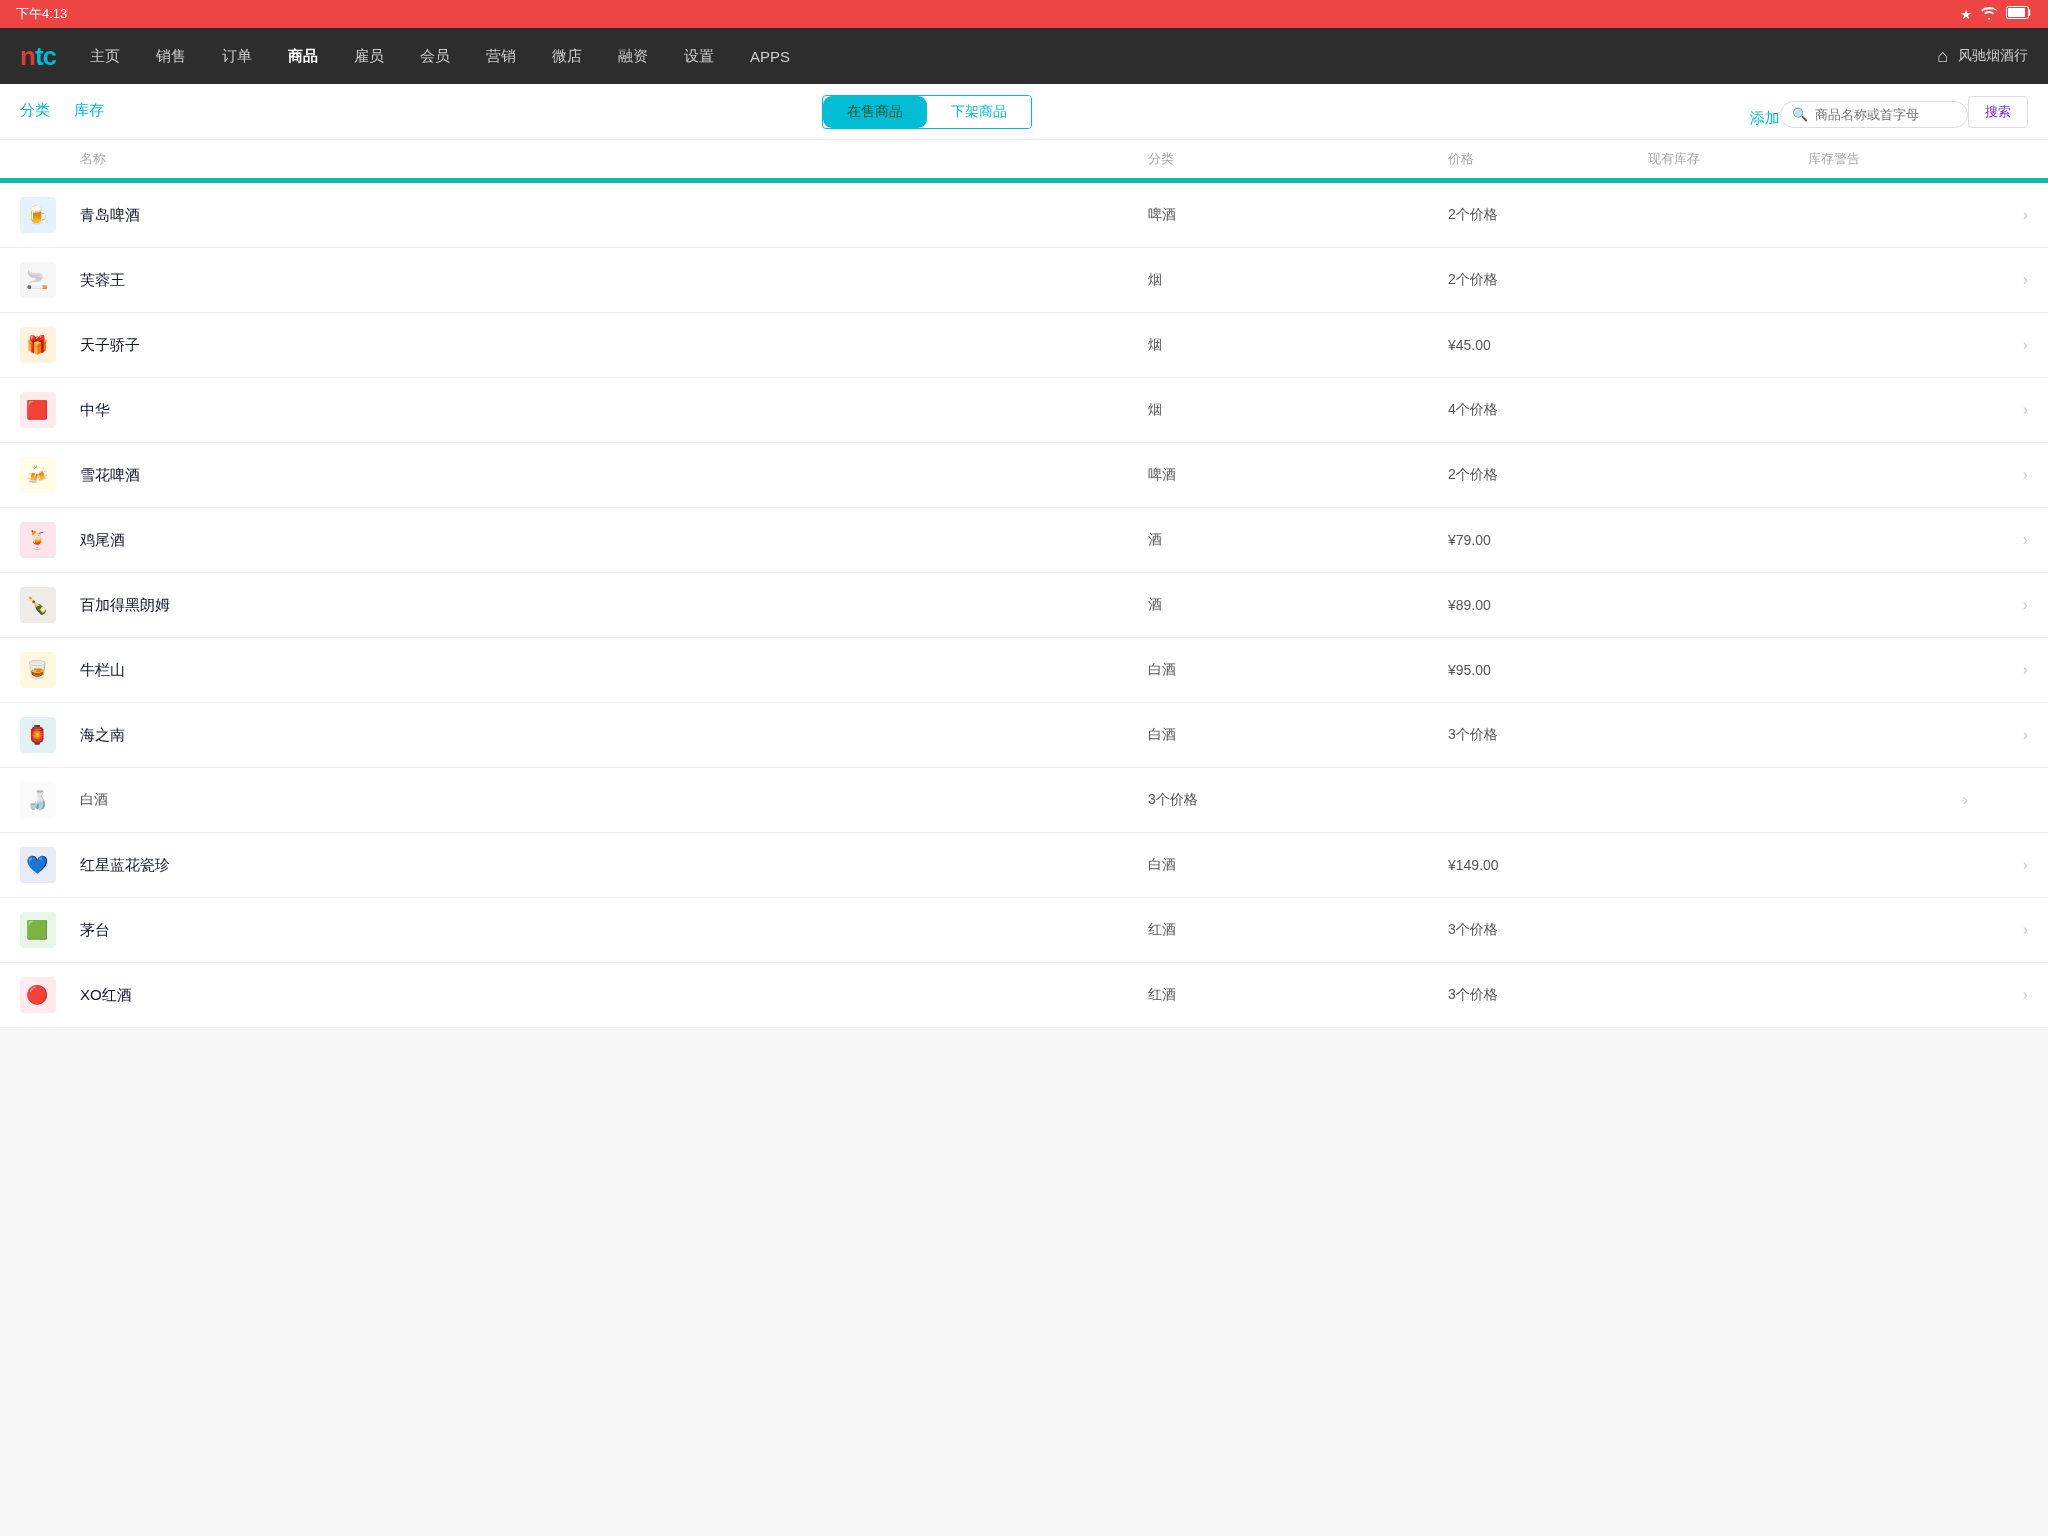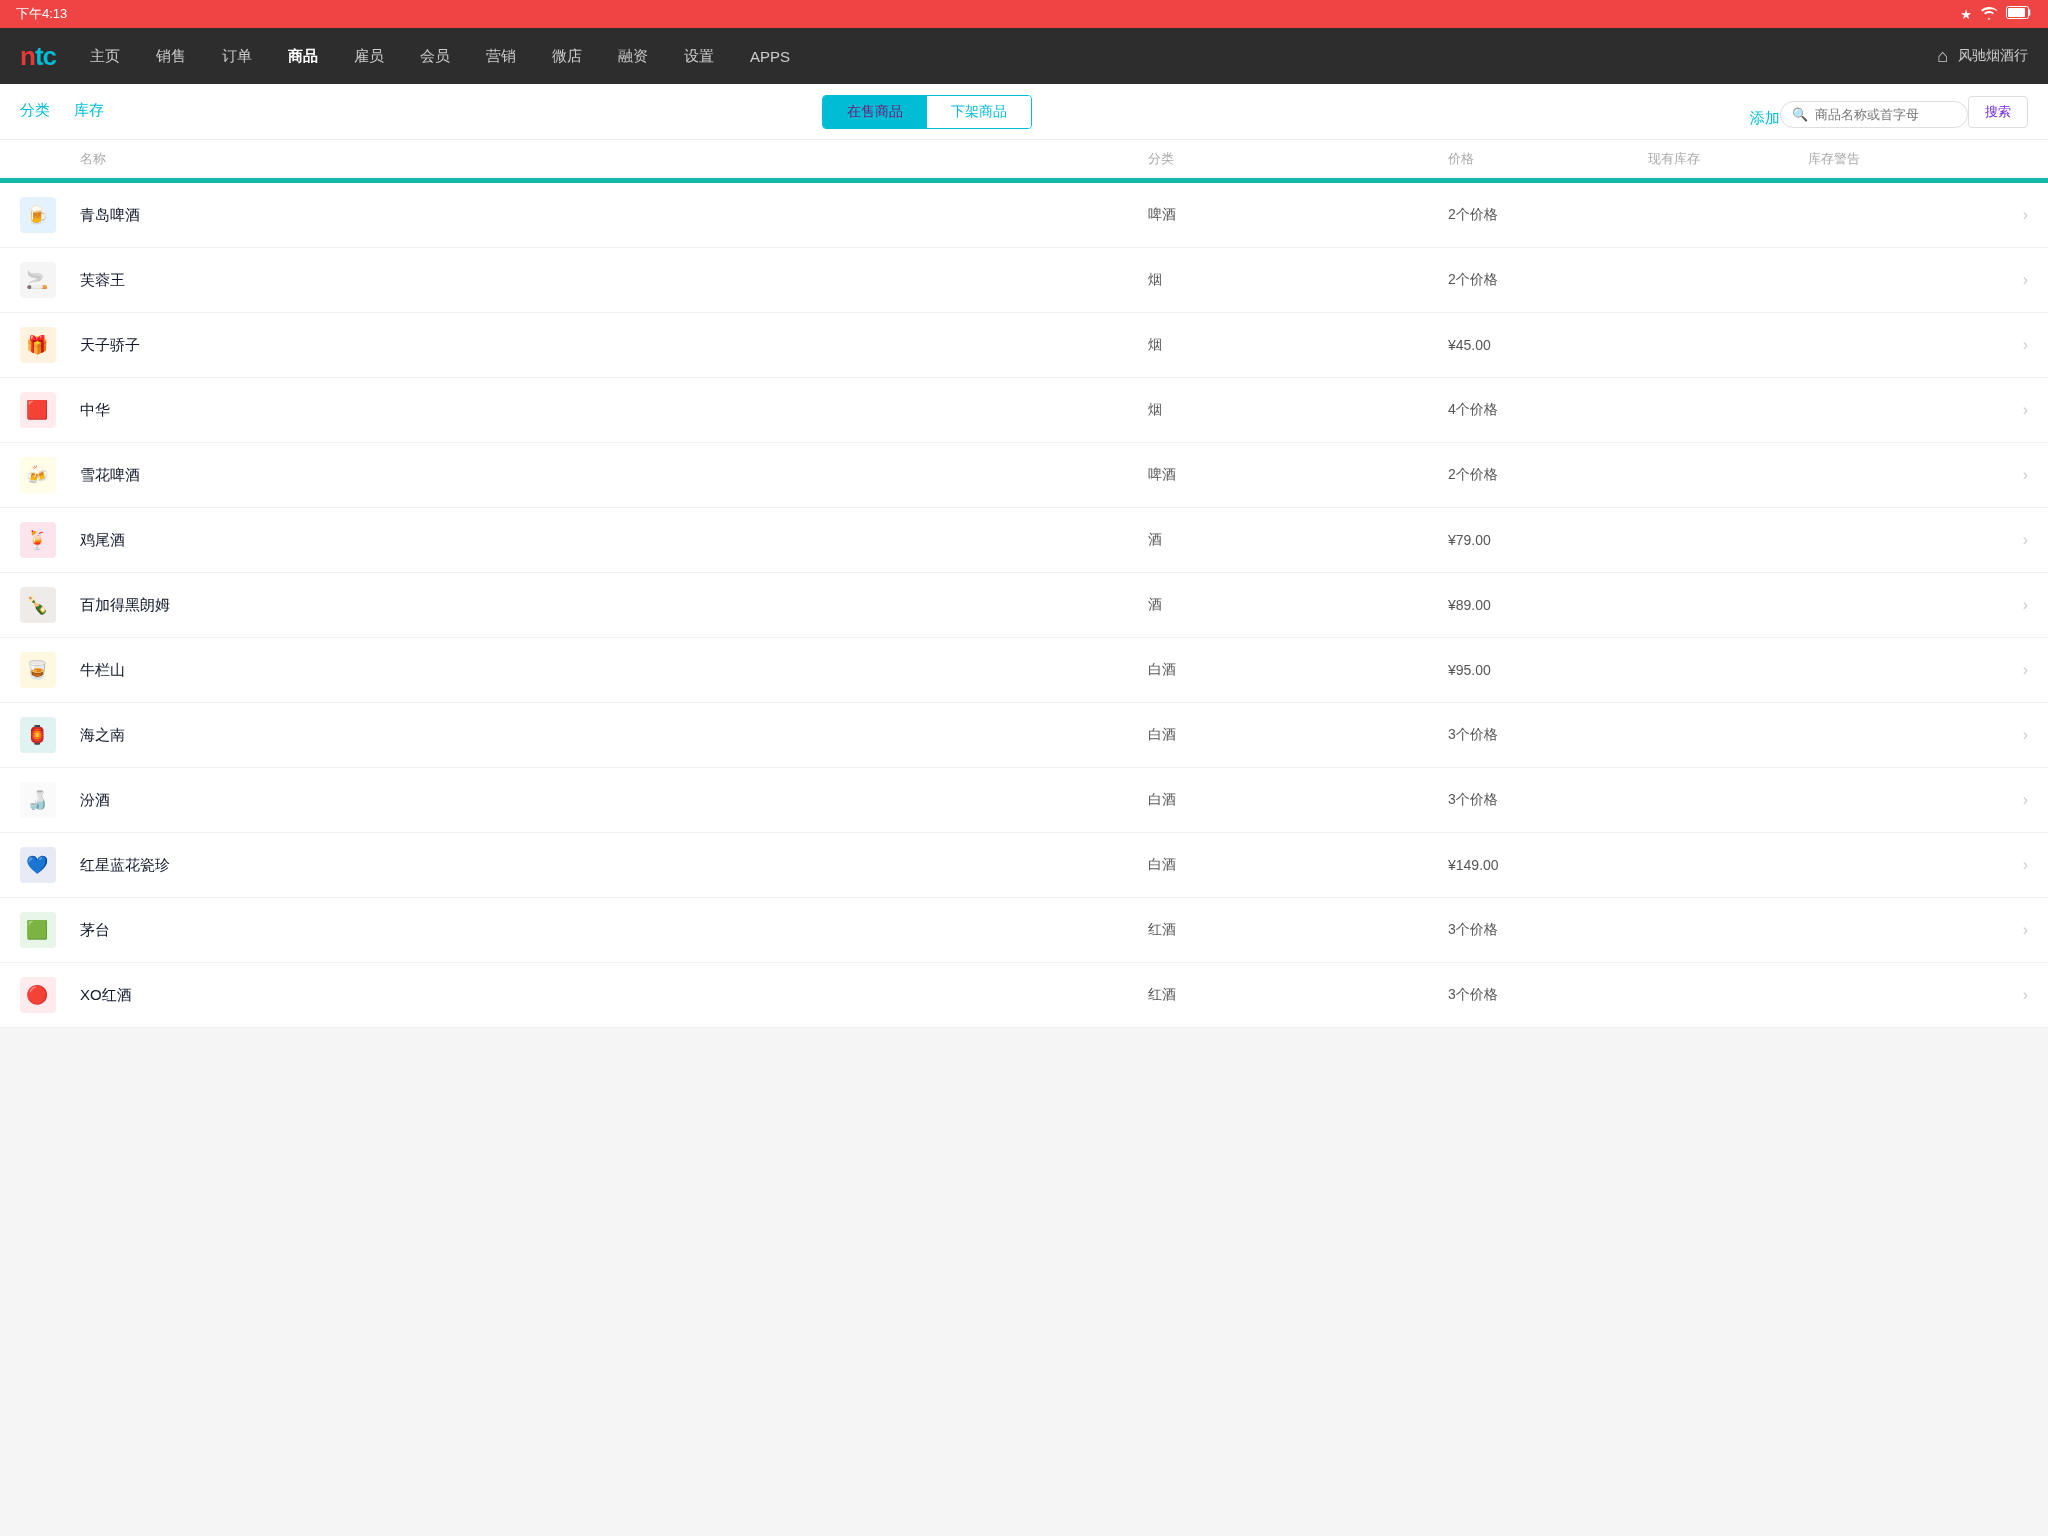--- a/index.html
+++ b/index.html
@@ -86,21 +86,22 @@
     .toggle-btn {
       padding: 7px 24px;
       font-size: 14px;
       cursor: pointer;
       background: #fff;
       color: #00bcd4;
       border: none;
     }
     .toggle-btn.active {
       background: #00bcd4;
-      color: #701a75;
+      color: #14532d;
+      border-radius: 9px;
     }
     .sub-nav-right {
       display: flex;
       align-items: flex-end;
     }
     .add-btn {
       color: #00bcd4;
       font-size: 15px;
       cursor: pointer;
     }
@@ -340,21 +341,20 @@
     <div class="product-category">白酒</div>
     <div class="product-price">3个价格</div>
     <div></div>
     <div></div>
     <div class="chevron">›</div>
   </div>
       <div class="table-row">
     <div>
       <div class="product-image" style="background:#fafafa;color:#9e9e9e;font-size:18px;">🍶</div>
     </div>
-    <div class="product-name">汾酒</div>
     <div class="product-category">白酒</div>
     <div class="product-price">3个价格</div>
     <div></div>
     <div></div>
     <div class="chevron">›</div>
   </div>
       <div class="table-row">
     <div>
       <div class="product-image" style="background:#e8eaf6;color:#1565c0;font-size:18px;">💙</div>
     </div>

